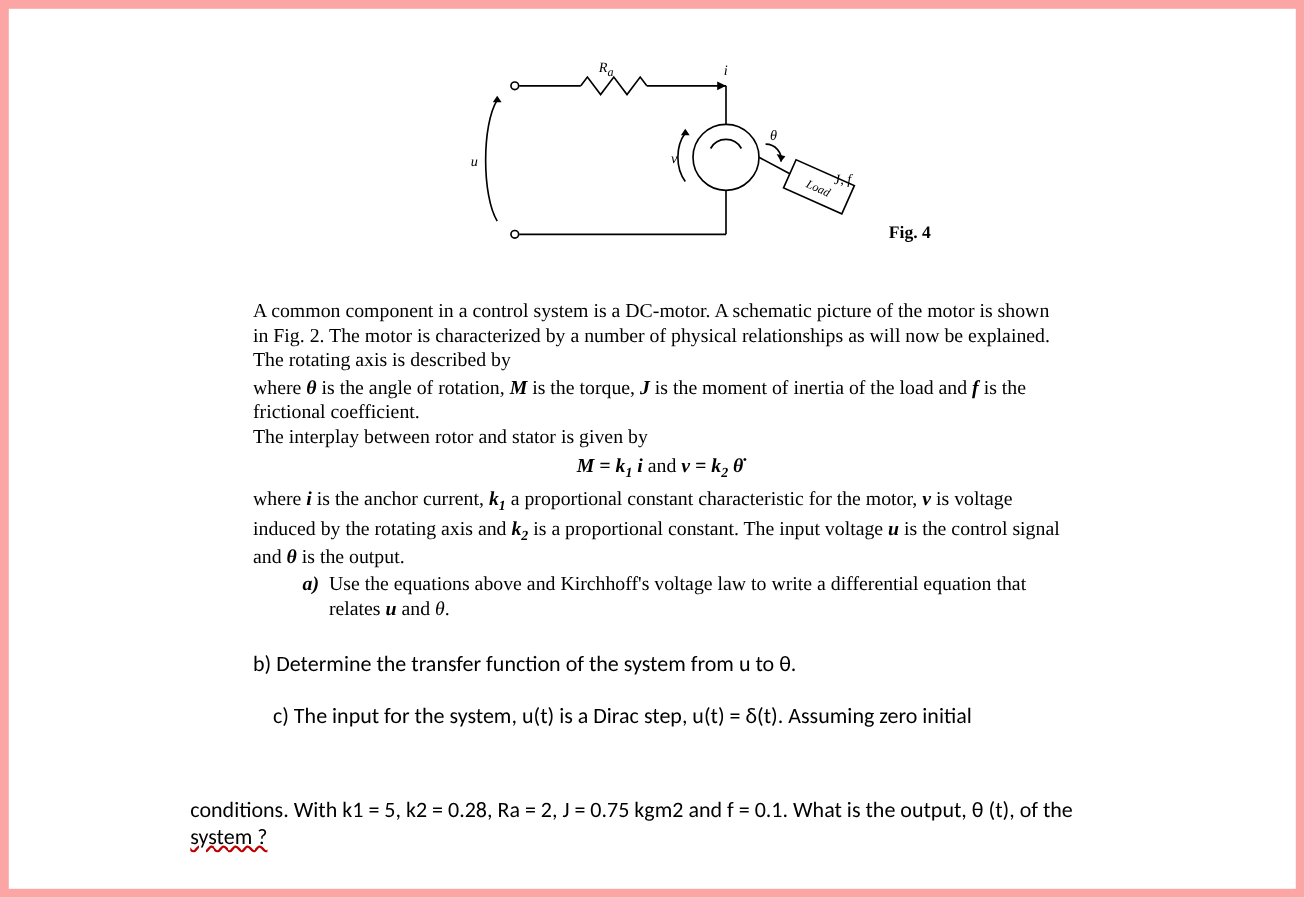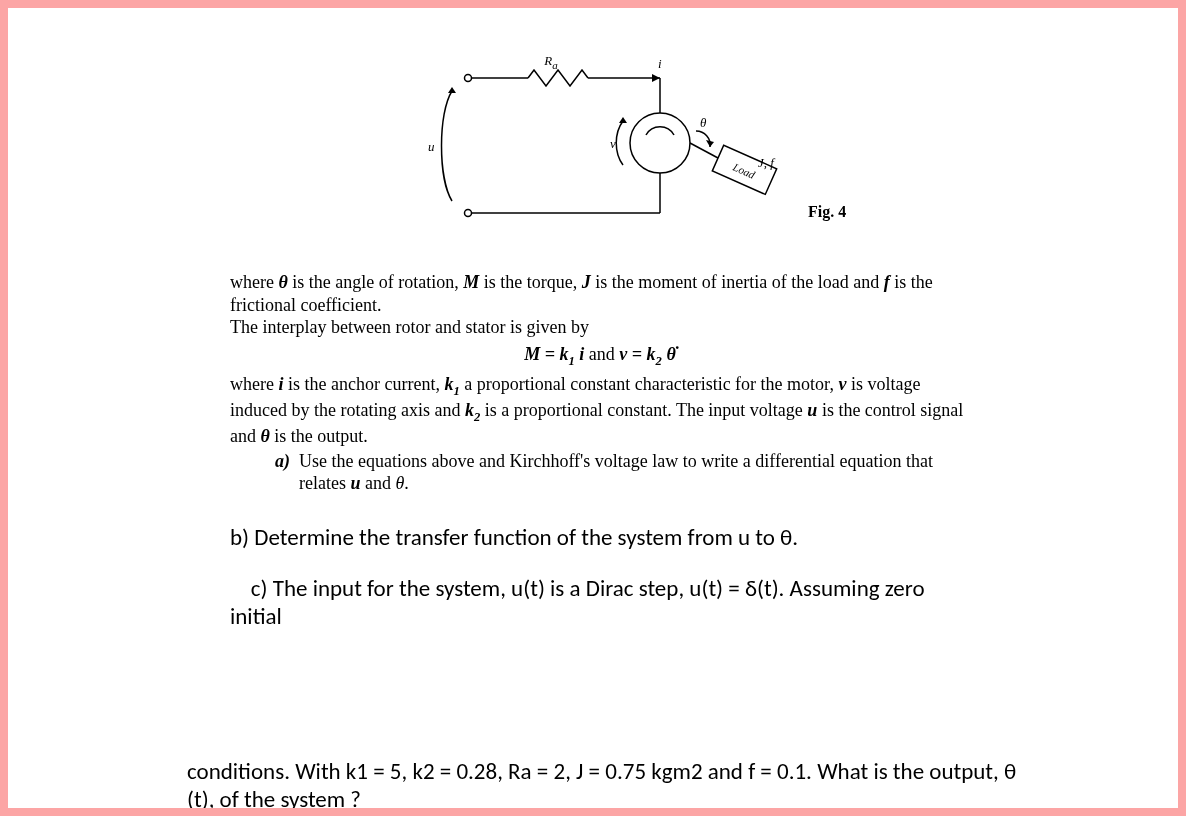--- a/index.html
+++ b/index.html
@@ -56,33 +56,32 @@
     margin-left: 45px;
     text-indent: -24px;
     padding-left: 24px;
   }
   .indent-a .lbl {
     font-style: italic;
     font-weight: bold;
   }
   .calibri {
     font-family: Calibri, Arial, sans-serif;
-    font-size: 23px;
+    font-size: 20px;
   }
   .part-b {
     margin-top: 28px;
   }
   .part-c {
     margin-top: 22px;
   }
   .part-c-wide {
     position: absolute;
-    left: 179px;
+    left: 165px;
     width: 860px;
-    margin-top: 32px;
   }
   .squiggle {
     text-decoration-line: underline;
     text-decoration-style: wavy;
     text-decoration-color: #c00000;
   }
   .ital { font-style: italic; }
   .bolditalic { font-weight: bold; font-style: italic; }
   sub { font-size: 0.7em; }
   .theta { font-family: "Times New Roman", serif; }
@@ -143,20 +142,21 @@
         <text x="29" y="5" class="ckt-txt ckt-txt-sm" text-anchor="middle" font-style="normal">Load</text>
       </g>
 
       <text x="340" y="124" class="ckt-txt">J, f</text>
     </svg>
     <div class="fig-label">Fig. 4</div>
   </div>
 
   <div class="content">
 
+    <p class="para">A common component in a control system is a DC-motor. A schematic picture of the motor is shown in Fig. 2. The motor is characterized by a number of physical relationships as will now be explained. The rotating axis is described by</p>
 
 
     <p class="para">
       <span>where </span><span class="bolditalic theta">θ</span><span> is the angle of rotation, </span><span class="bolditalic">M</span><span> is the torque, </span><span class="bolditalic">J</span><span> is the moment of inertia of the load and </span><span class="bolditalic">f</span><span> is the frictional coefficient.</span><br>
       <span>The interplay between rotor and stator is given by</span>
     </p>
 
     <div class="eq">
       <span class="bolditalic">M = k</span><sub class="bolditalic">1</sub><span class="bolditalic"> i</span><span style="font-style:normal">  and  </span><span class="bolditalic">v = k</span><sub class="bolditalic">2</sub><span class="bolditalic"> θ̇</span>
     </div>

